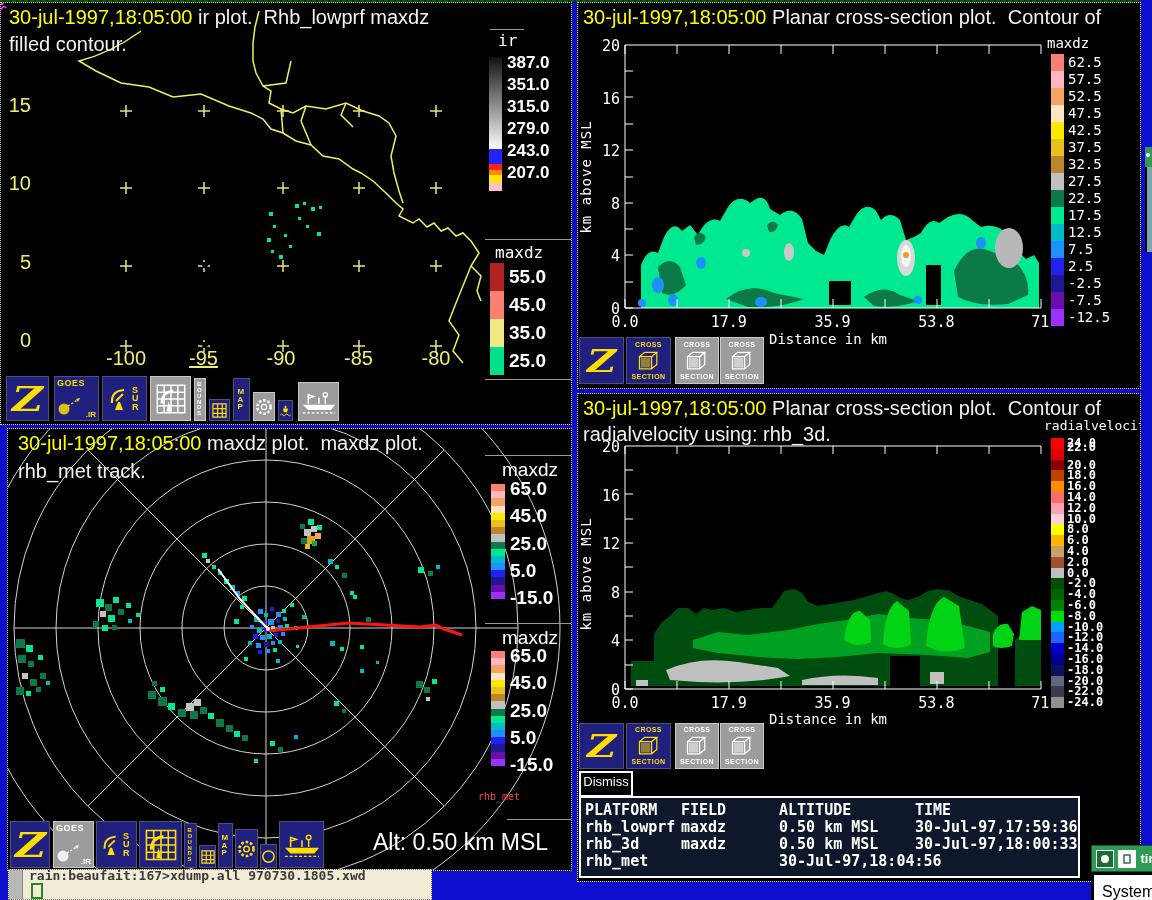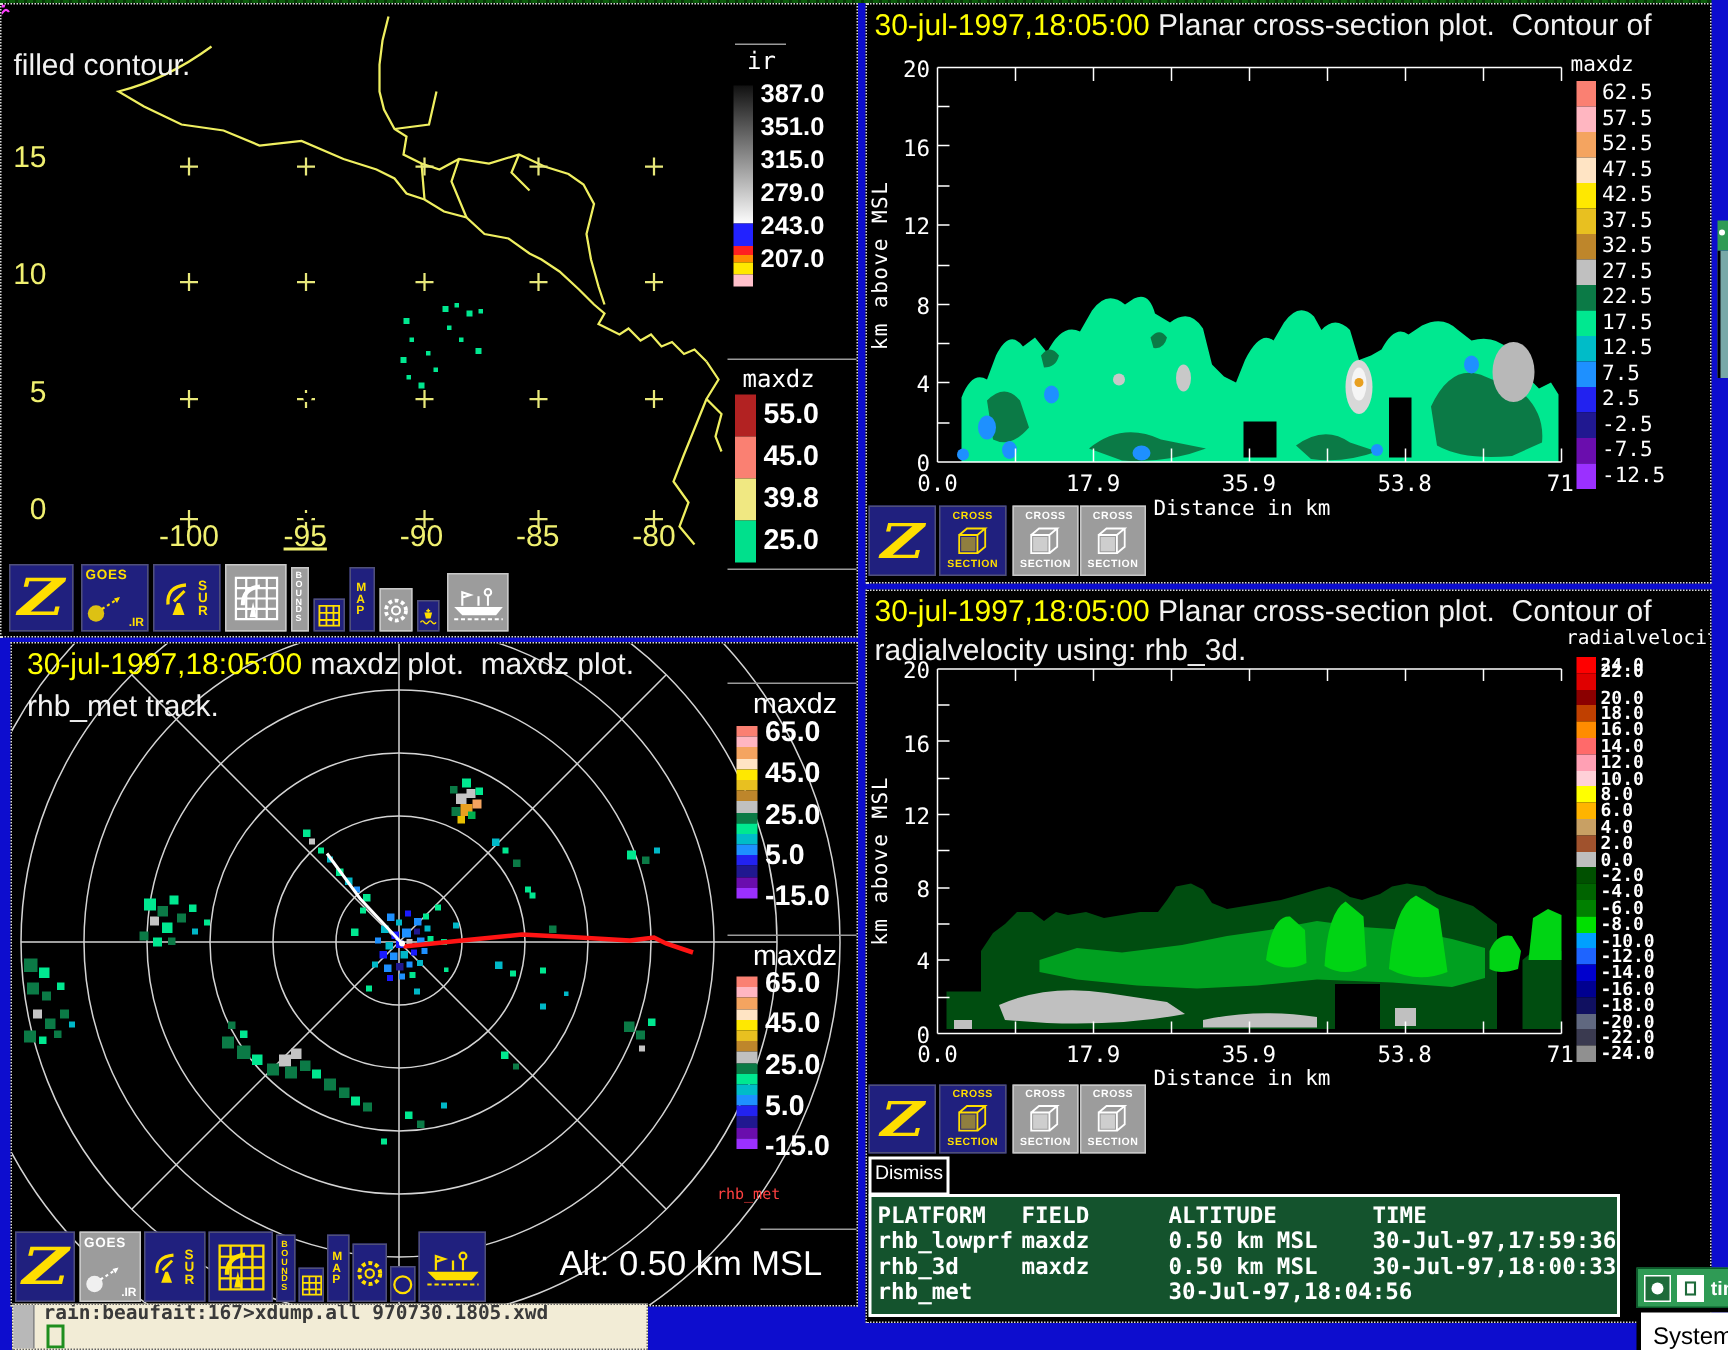--- a/index.html
+++ b/index.html
@@ -26,21 +26,21 @@
   .zg{font-family:"DejaVu Serif",serif;font-style:italic;font-weight:bold;font-size:34px;transform:scaleX(1.25);}
   .zg.small{font-size:32px;}
   .vtext{display:inline-block;word-break:break-all;line-height:0.95;font-weight:bold;text-align:left;}
   .goes-t{position:absolute;left:2px;top:1px;font-size:9px;font-weight:bold;letter-spacing:.5px;}
   .goes-ir{position:absolute;right:2px;bottom:1px;font-size:8px;font-weight:bold;}
   .goes-sat{position:absolute;left:2px;bottom:2px;width:26px;height:24px;}
   .cs-word{font-size:7px;font-weight:bold;letter-spacing:.4px;line-height:8px;}
   .csbtn{flex-direction:column;}
   .dismiss{position:absolute;z-index:8;background:#000;color:#FFF;border:2px solid #FFF;
            font-size:13px;text-align:center;line-height:17px;cursor:pointer;}
-  #statusTable{position:absolute;z-index:8;background:#14532d;border:2px solid #FFF;box-sizing:border-box;
+  #statusTable{position:absolute;z-index:8;background:#0f172a;border:2px solid #FFF;box-sizing:border-box;
                color:#FFF;font-family:"DejaVu Sans Mono",monospace;font-size:15px;font-weight:bold;padding-top:3px;}
   #statusTable .trow{position:relative;height:17px;}
   #statusTable .trow span{position:absolute;white-space:nowrap;}
   #terminal{position:absolute;left:8px;top:869px;width:424px;height:31px;z-index:9;background:#F2ECD6;
             border:1px dotted #666;box-sizing:border-box;display:flex;}
   #terminal .t-scroll{width:13px;background:#B8B8B8;border-right:1px solid #888;}
   #terminal .t-body{position:relative;flex:1;font-family:"DejaVu Sans Mono",monospace;
                     font-size:13px;font-weight:bold;color:#3A3A3A;white-space:nowrap;overflow:hidden;}
   #terminal .t-line{position:absolute;left:6px;top:-2px;}
   #terminal .t-cursor{position:absolute;left:8px;top:13px;width:8px;height:12px;border:2px solid #1E8E1E;}
@@ -86,20 +86,21 @@
         <path d="M-4,-4 h8 l-2,6 h-4 z" stroke="none"></path>
         <path d="M-7,5 q2,-3 4,0 t4,0 t4,0" fill="none" stroke-width="1.5"></path>
       </g>
     </g>
     <use href="#buoySym" x="204" y="215"></use>
     <use href="#buoySym" x="204" y="263"></use>
     <use href="#buoySym" x="204" y="310"></use>
     <use href="#buoySym" x="204" y="343"></use>
   </svg>
 
+  <div class="ptitle" style="left:8px;top:3px"><span class="ts">30-jul-1997,18:05:00</span><span> ir plot.  Rhb_lowprf maxdz</span></div>
   <div class="ptitle" style="left:8px;top:30px">filled contour.</div>
 
   <div class="ylabels yellowlab" style="left:4px;top:91px">
       <div class="tick" style="top: 0px;">15</div>
       <div class="tick" style="top: 78.3px;">10</div>
       <div class="tick" style="top: 156.6px;">5</div>
       <div class="tick" style="top: 234.9px;">0</div>
     </div>
   <div class="xlabels yellowlab" style="left:125px;top:344px">
       <div class="tick" style="left: 0px;">-100</div>
@@ -134,21 +135,21 @@
   <div class="cbar-title" style="left:494px;top:240px;font-size:16px">maxdz</div>
   <div class="cbar-bar" style="left:489px;top:260px;width:14px">
       <div class="seg" style="height: 28px; background: rgb(178, 34, 34);"></div>
       <div class="seg" style="height: 28px; background: rgb(250, 128, 114);"></div>
       <div class="seg" style="height: 28px; background: rgb(240, 232, 130);"></div>
       <div class="seg" style="height: 28px; background: rgb(0, 224, 140);"></div>
     </div>
   <div class="cbar-labels" style="left:508px;top:263px;font-size:19px;font-weight:600">
       <div class="tick" style="top: 0px;">55.0</div>
       <div class="tick" style="top: 28px;">45.0</div>
-      <div class="tick" style="top: 56px;">39.8</div>
+      <div class="tick" style="top: 56px;">35.0</div>
       <div class="tick" style="top: 84px;">25.0</div>
     </div>
   <div class="sep" style="left:484px;top:376px;width:88px"></div>
 
   <div class="tbtn" style="left:5px;top:373px;width:43px;height:45px">
       <span class="zg">Z</span>
     </div>
   <div class="tbtn" style="left:53px;top:373px;width:45px;height:45px">
     <span class="goes-t">GOES</span>
     <svg class="goes-sat" viewBox="0 0 26 22">

